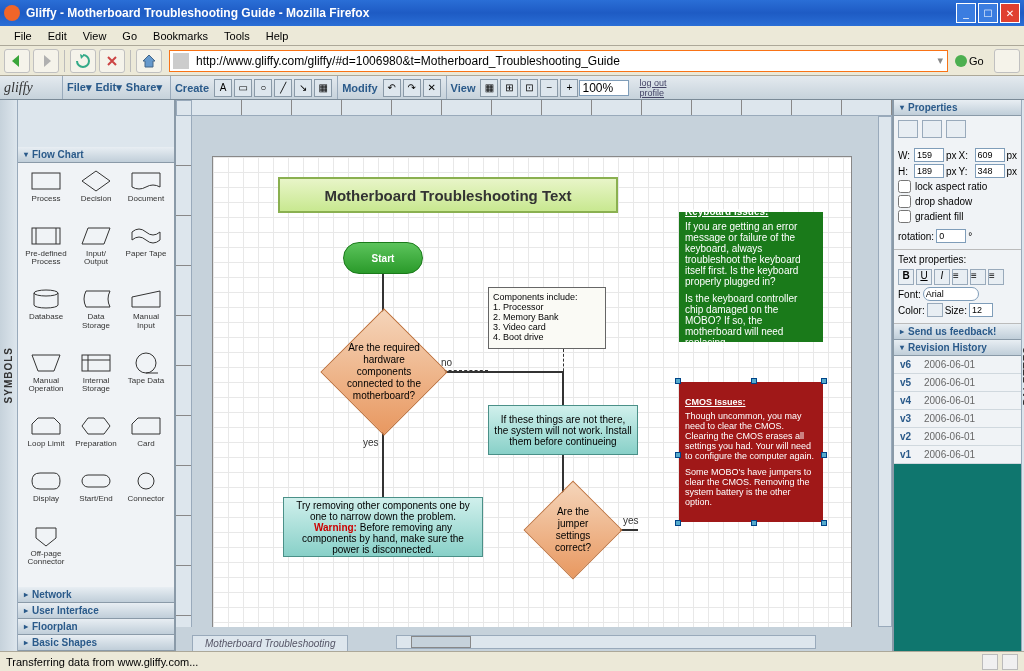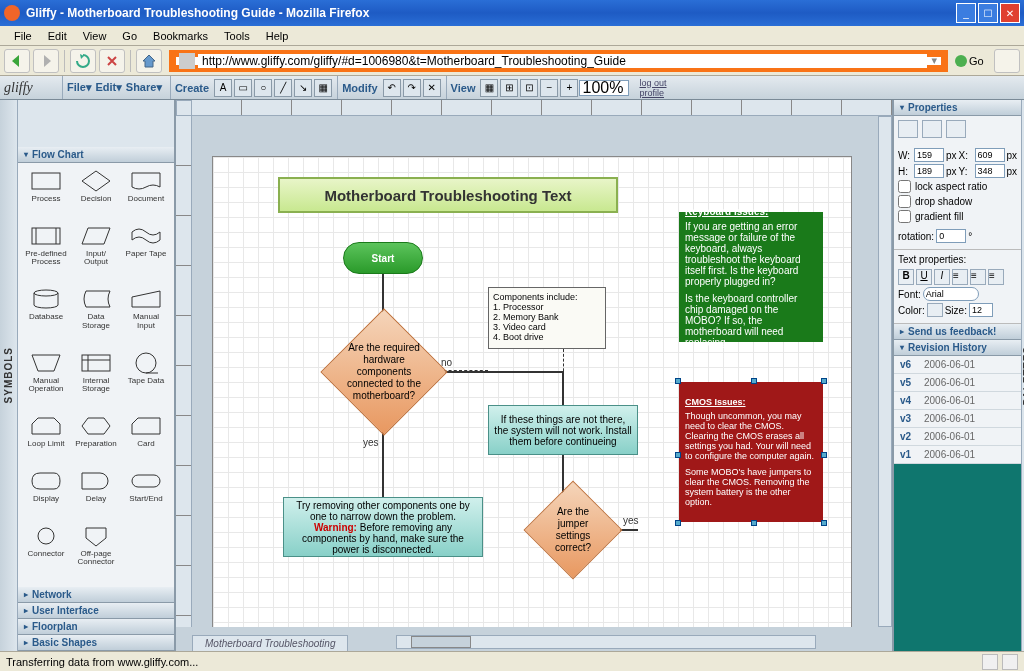--- a/index.html
+++ b/index.html
@@ -16,37 +16,37 @@
 
 .ff-menubar { height: 20px; background: #ece9d8; display: flex; align-items: center; padding: 0 6px; border-bottom: 1px solid #aca899; }
 .ff-menubar .menu-item { padding: 2px 8px; font-size: 11px; cursor: pointer; }
 
 
 .ff-nav { height: 30px; background: #ece9d8; display: flex; align-items: center; padding: 0 4px; border-bottom: 1px solid #aca899; gap: 3px; }
 .nav-btn { width: 26px; height: 24px; border: 1px solid #c0c0c0; background: #f5f3ea; border-radius: 3px; display: flex; align-items: center; justify-content: center; cursor: pointer; }
 .nav-back svg path { fill: #3aa53a; }
 .nav-fwd svg path { fill: #b0b0b0; }
 .nav-sep { width: 1px; height: 22px; background: #bbb; margin: 0 2px; }
-.url-container { flex: 1; display: flex; align-items: center; height: 22px; border: 7px solid #f97316; background: white; margin: 0 4px; }
+.url-container { flex: 1; display: flex; align-items: center; height: 22px; border: 1px solid #f97316; background: white; margin: 0 4px; }
 .url-icon { width: 16px; height: 16px; margin: 0 3px; background: #ccc; }
 .url-input { flex: 1; border: none; outline: none; font-size: 12px; padding: 0 4px; }
 .go-btn { width: 30px; height: 20px; display: flex; align-items: center; gap: 2px; font-size: 11px; cursor: pointer; }
 .go-dot { width: 12px; height: 12px; background: #4caf50; border-radius: 50%; }
 
 
 .content { position: relative; height: 575px; background: #9cb6cd; }
 
 
 .gliffy { position: absolute; inset: 0; display: flex; flex-direction: column; }
 .gliffy-toolbar { height: 24px; background: linear-gradient(to bottom, #e4eaef, #c6d2db); border-bottom: 1px solid #7a8a97; display: flex; align-items: center; }
 .gliffy-logo { width: 54px; height: 20px; margin: 0 4px; font-family: Georgia, serif; font-style: italic; font-size: 14px; color: #333; display: flex; align-items: center; }
 .tb-section { display: flex; align-items: center; border-left: 1px solid #9ab; padding: 8px 4px; height: 100%; }
 .tb-label { color: #2a5a8a; font-weight: bold; font-size: 11px; margin-right: 4px; cursor: pointer; }
 .tb-btn { width: 18px; height: 18px; border: 1px solid #8a9aa8; background: #dde6ed; margin: 0 1px; cursor: pointer; display: flex; align-items: center; justify-content: center; font-size: 10px; }
-.zoom-pct { width: 50px; height: 16px; border: 1px solid #7f9db9; background: white; font-size: 16px; padding: 0 2px; }
+.zoom-pct { width: 50px; height: 16px; border: 1px solid #7f9db9; background: white; font-size: 12px; padding: 0 2px; }
 .tb-right { display: flex; flex-direction: column; justify-content: center; padding: 0 6px; font-size: 9px; color: #446; }
 .tb-right a { text-decoration: underline; cursor: pointer; }
 
 .gliffy-body { flex: 1; display: flex; position: relative; }
 
 
 .symbols-panel { width: 176px; background: #dde6ed; border-right: 2px solid #8a9aa8; display: flex; }
 .symbols-tab { width: 18px; background: linear-gradient(to right, #c6d2db, #dde6ed); border-right: 1px solid #9ab; display: flex; align-items: center; justify-content: center; }
 .symbols-tab span { writing-mode: vertical-rl; transform: rotate(180deg); font-size: 10px; font-weight: bold; color: #333; letter-spacing: 1px; }
 .symbols-content { flex: 1; display: flex; flex-direction: column; overflow: hidden; margin-top: 47px; }
@@ -328,26 +328,20 @@
                 <div class="label">Card</div>
               </div>
           <div class="sym-cell">
                 <svg>
                   <path d="M2 12 Q2 4 10 4 L24 4 Q30 4 30 12 Q30 20 24 20 L10 20 Q2 20 2 12 Z" fill="none" stroke="#333"></path>
                 </svg>
                 <div class="label">Display</div>
               </div>
           <div class="sym-cell">
                 <svg>
-                  <path d="M2 4 L20 4 A8 8 0 0 1 20 20 L2 20 Z" fill="none" stroke="#333"></path>
-                </svg>
-                <div class="label">Delay</div>
-              </div>
-          <div class="sym-cell">
-                <svg>
                   <rect x="2" y="6" width="28" height="12" rx="6" fill="none" stroke="#333"></rect>
                 </svg>
                 <div class="label">Start/End</div>
               </div>
           <div class="sym-cell">
                 <svg>
                   <circle cx="16" cy="12" r="8" fill="none" stroke="#333"></circle>
                 </svg>
                 <div class="label">Connector</div>
               </div>

